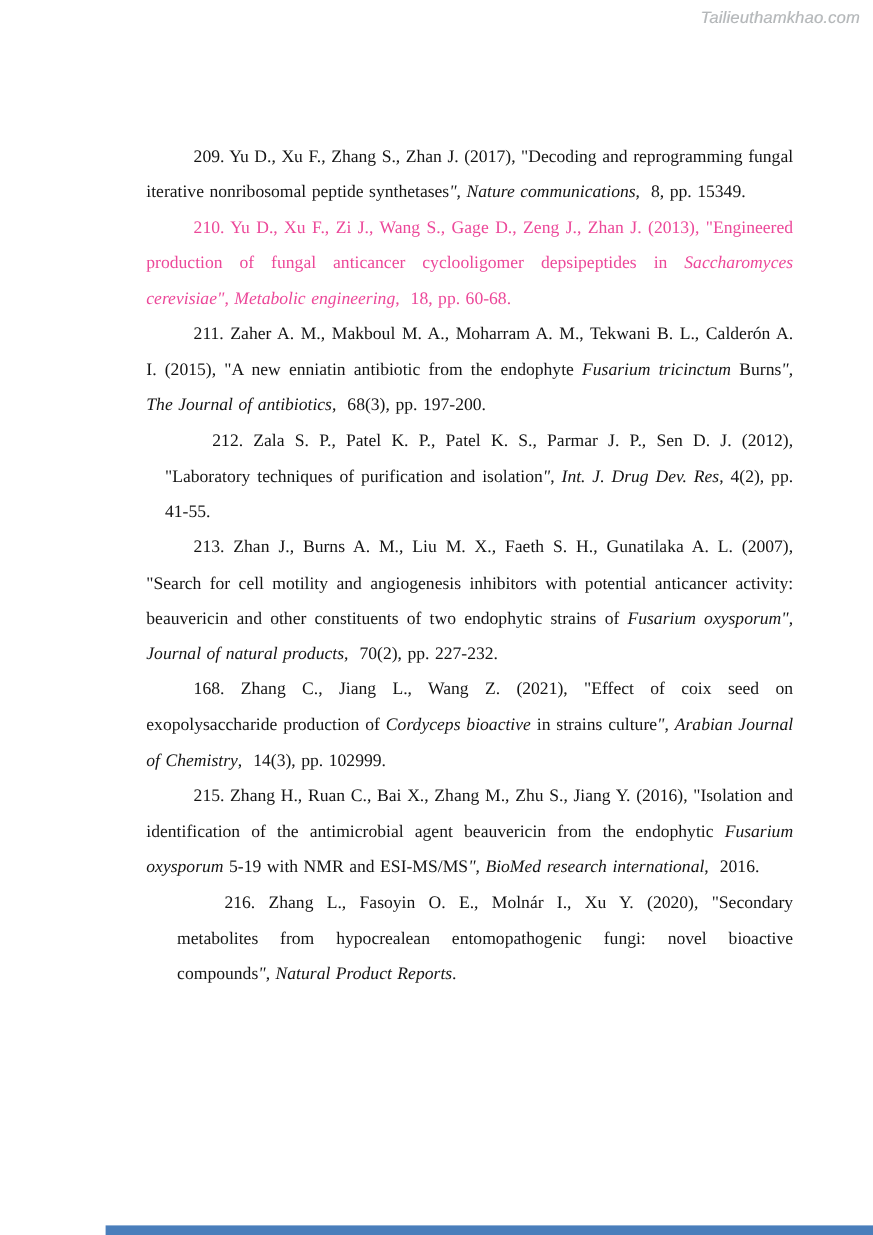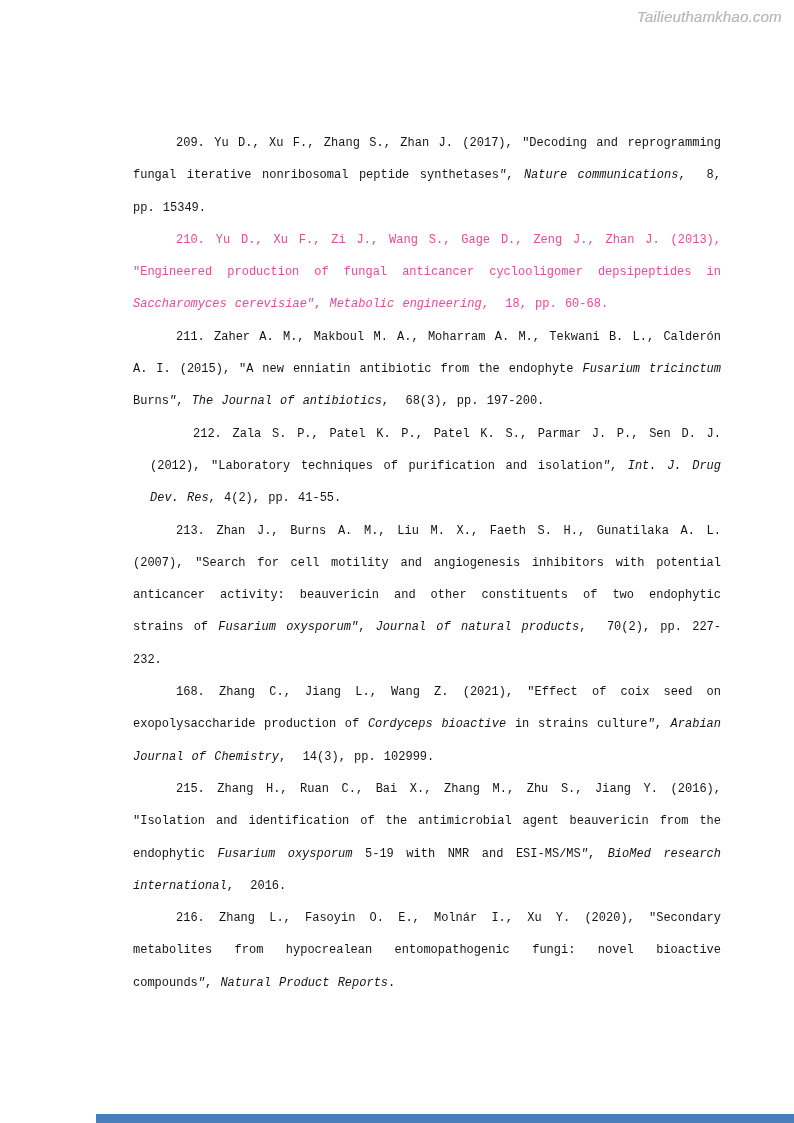--- a/index.html
+++ b/index.html
@@ -41,25 +41,24 @@
     position: absolute;
     top: 127px;
     left: 133px;
     width: 588px;
   }
   p.ref {
     margin: 0;
     padding: 0;
     text-align: justify;
     text-indent: 43px;
-    font-size: 12px;
+    font-size: 16px;
     line-height: 32.3px;
     color: #141414;
     word-spacing: 1px;
-    font-family: Liberation Mono, monospace;
   }
   p.ref .it { font-style: italic; }
   .footer-bar {
     position: absolute;
     bottom: 0;
     left: 96px;
     width: 698px;
     height: 9px;
     background: #4a7ebb;
   }
@@ -72,17 +71,17 @@
 
 
   <div class="refs">
       <p class="ref" style="color: rgb(20, 20, 20);"><span>209. Yu D., Xu F., Zhang S., Zhan J. (2017), "Decoding and reprogramming fungal iterative nonribosomal peptide synthetases</span><span class="it">"</span><span>, </span><span class="it">Nature communications</span><span>,&nbsp; 8, pp. 15349.</span></p>
       <p class="ref" style="color: #ec4899;"><span>210. Yu D., Xu F., Zi J., Wang S., Gage D., Zeng J., Zhan J. (2013), "Engineered production of fungal anticancer cyclooligomer depsipeptides in </span><span class="it">Saccharomyces cerevisiae"</span><span>, </span><span class="it">Metabolic engineering</span><span>,&nbsp; 18, pp. 60-68.</span></p>
       <p class="ref" style="color: rgb(20, 20, 20);"><span>211. Zaher A. M., Makboul M. A., Moharram A. M., Tekwani B. L., Calderón A. I. (2015), "A new enniatin antibiotic from the endophyte </span><span class="it">Fusarium tricinctum</span><span> Burns</span><span class="it">"</span><span>, </span><span class="it">The Journal of antibiotics</span><span>,&nbsp; 68(3), pp. 197-200.</span></p>
       <p class="ref" style="color: rgb(20, 20, 20); margin-left: 17px;"><span>212. Zala S. P., Patel K. P., Patel K. S., Parmar J. P., Sen D. J. (2012), "Laboratory techniques of purification and isolation</span><span class="it">"</span><span>, </span><span class="it">Int. J. Drug Dev. Res</span><span>, 4(2), pp. 41-55.</span></p>
       <p class="ref" style="color: rgb(20, 20, 20);"><span>213. Zhan J., Burns A. M., Liu M. X., Faeth S. H., Gunatilaka A. L. (2007), "Search for cell motility and angiogenesis inhibitors with potential anticancer activity: beauvericin and other constituents of two endophytic strains of </span><span class="it">Fusarium oxysporum"</span><span>, </span><span class="it">Journal of natural products</span><span>,&nbsp; 70(2), pp. 227-232.</span></p>
       <p class="ref" style="color: rgb(20, 20, 20);"><span>168. Zhang C., Jiang L., Wang Z. (2021), "Effect of coix seed on exopolysaccharide production of </span><span class="it">Cordyceps bioactive</span><span> in strains culture</span><span class="it">"</span><span>, </span><span class="it">Arabian Journal of Chemistry</span><span>,&nbsp; 14(3), pp. 102999.</span></p>
       <p class="ref" style="color: rgb(20, 20, 20);"><span>215. Zhang H., Ruan C., Bai X., Zhang M., Zhu S., Jiang Y. (2016), "Isolation and identification of the antimicrobial agent beauvericin from the endophytic </span><span class="it">Fusarium oxysporum</span><span> 5-19 with NMR and ESI-MS/MS</span><span class="it">"</span><span>, </span><span class="it">BioMed research international</span><span>,&nbsp; 2016.</span></p>
-      <p class="ref" style="color: rgb(20, 20, 20);"><span>216. Zhang L., Fasoyin O. E., Molnár I., Xu Y. (2020), "Secondary metabolites from hypocrealean entomopathogenic fungi: novel bioactive compounds</span><span class="it">"</span><span>, </span><span class="it">Natural Product Reports</span><span>.</span></p>
+      <p class="ref" style="color: rgb(20, 20, 20); margin-left: 28px;"><span>216. Zhang L., Fasoyin O. E., Molnár I., Xu Y. (2020), "Secondary metabolites from hypocrealean entomopathogenic fungi: novel bioactive compounds</span><span class="it">"</span><span>, </span><span class="it">Natural Product Reports</span><span>.</span></p>
     </div>
 
   <div class="footer-bar" style="background: rgb(74, 126, 187);"></div>
 </div>
 
 </body></html>

